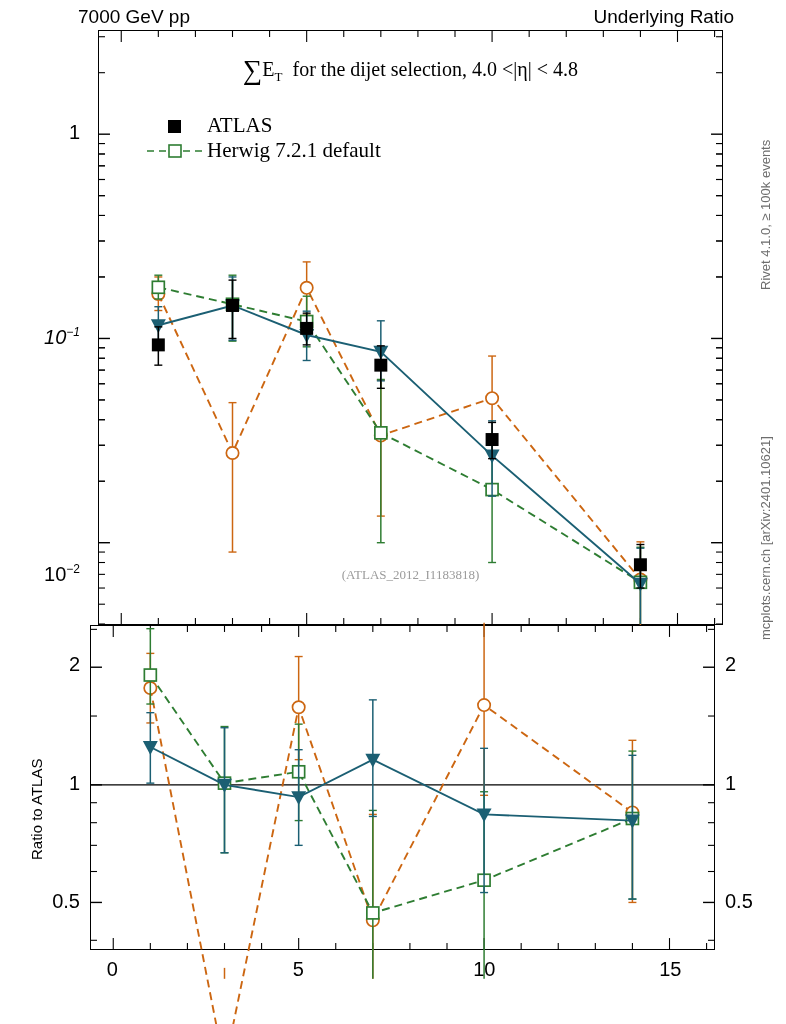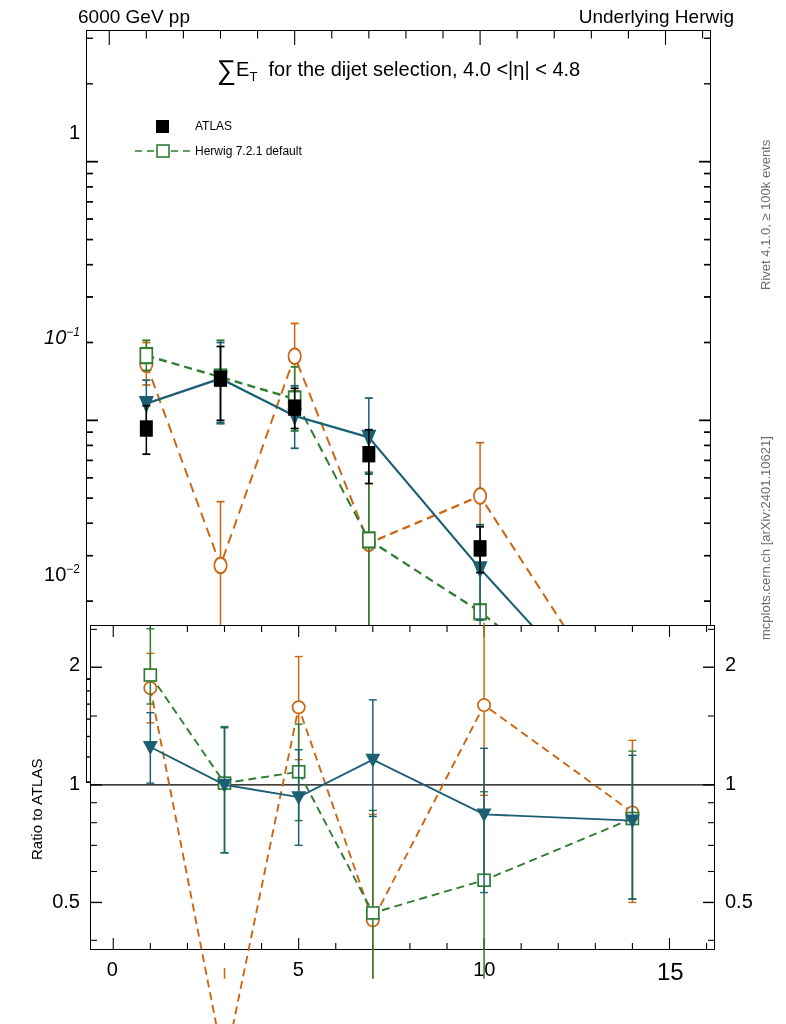--- a/index.html
+++ b/index.html
@@ -36,27 +36,28 @@
     transform-origin: 0 0;
     transform: rotate(-90deg);
     font-size: 13px;
     color: #6d6d6d;
     white-space: nowrap;
   }
 
   
   #mainPanel {
     position: absolute;
-    left: 86px;
+    left: 98px;
     top: 30px;
     width: 625px;
-    height: 753px;
+    height: 595px;
     border: 1.2px solid #000;
     box-sizing: border-box;
     background: #fff;
+    font-family: Liberation Serif, serif;
   }
   #ratioPanel {
     position: absolute;
     left: 90px;
     top: 625px;
     width: 625px;
     height: 325px;
     border: 1.2px solid #000;
     box-sizing: border-box;
     background: #fff;
@@ -88,21 +89,21 @@
     text-align: center;
     font-size: 13px;
     color: #9b9b9b;
   }
 
   
   #legend {
     position: absolute;
     left: 46px;
     top: 82px;
-    font-size: 12px;
+    font-size: 21px;
   }
   .leg-row {
     display: flex;
     align-items: center;
     height: 25px;
   }
   .leg-mark {
     width: 62px;
     height: 20px;
     position: relative;
@@ -127,22 +128,22 @@
     transform: rotate(-90deg);
     font-size: 15px;
     white-space: nowrap;
   }
 </style>
 </head>
 <body>
 
 <div id="root">
 
-  <div class="hdr hdr-left">6000 GeV pp</div>
-  <div class="hdr hdr-right">Underlying Herwig</div>
+  <div class="hdr hdr-left">7000 GeV pp</div>
+  <div class="hdr hdr-right">Underlying Ratio</div>
 
   <div class="rot" style="left:758px; top:290px;">Rivet 4.1.0, ≥ 100k events</div>
   <div class="rot" style="left:758px; top:640px;">mcplots.cern.ch [arXiv:2401.10621]</div>
 
   <div id="mainPanel">
     <svg class="panel-svg" id="mainSvg" viewBox="0 0 625 595" preserveAspectRatio="none">
         <line x1="22.32142857142857" y1="595" x2="22.32142857142857" y2="584" stroke="#000" stroke-width="1.1"></line>
         <line x1="22.32142857142857" y1="0" x2="22.32142857142857" y2="11" stroke="#000" stroke-width="1.1"></line>
         <line x1="59.52380952380952" y1="595" x2="59.52380952380952" y2="589" stroke="#000" stroke-width="1.1"></line>
         <line x1="59.52380952380952" y1="0" x2="59.52380952380952" y2="6" stroke="#000" stroke-width="1.1"></line>
@@ -381,20 +382,21 @@
         <rect x="201.83333333333331" y="291.89912558452505" width="13" height="13" fill="#000000"></rect>
         <rect x="276.2380952380952" y="328.7880441949299" width="13" height="13" fill="#000000"></rect>
         <rect x="387.8452380952381" y="403.40806531389217" width="13" height="13" fill="#000000"></rect>
         <rect x="536.6547619047618" y="529.0562367911618" width="13" height="13" fill="#000000"></rect>
       </svg>
 
     <div id="plotTitle">
       <span class="sum">∑</span><span>E</span><span class="sub">T</span>&nbsp;&nbsp;<span>for the dijet selection, 4.0 &lt;|η| &lt; 4.8</span>
     </div>
 
+    <div id="watermark">(ATLAS_2012_I1183818)</div>
 
     <div id="legend">
       <div class="leg-row">
         <span class="leg-mark">
           <svg width="62" height="20">
               <rect x="23" y="4" width="13" height="13" fill="#000000"></rect>
             </svg>
         </span>
         <span class="leg-label">ATLAS</span>
       </div>
@@ -568,16 +570,16 @@
       <div class="tick-lab" style="left: 80px; top: 530.441px; font-size: 20px; transform: translateX(-100%); margin-top: 32px;">10<span class="exp">−2</span></div>
       <div class="tick-lab" style="left: 80px; top: 890.148px; font-size: 20px; transform: translateX(-100%);">0.5</div>
       <div class="tick-lab" style="left: 725px; top: 890.148px; font-size: 20px;">0.5</div>
       <div class="tick-lab" style="left: 80px; top: 771.812px; font-size: 20px; transform: translateX(-100%);">1</div>
       <div class="tick-lab" style="left: 725px; top: 771.812px; font-size: 20px;">1</div>
       <div class="tick-lab" style="left: 80px; top: 653.476px; font-size: 20px; transform: translateX(-100%);">2</div>
       <div class="tick-lab" style="left: 725px; top: 653.476px; font-size: 20px;">2</div>
       <div class="tick-lab" style="left: 112.321px; top: 958px; font-size: 20px; transform: translateX(-50%);">0</div>
       <div class="tick-lab" style="left: 298.333px; top: 958px; font-size: 20px; transform: translateX(-50%);">5</div>
       <div class="tick-lab" style="left: 484.345px; top: 958px; font-size: 20px; transform: translateX(-50%);">10</div>
-      <div class="tick-lab" style="left: 670.357px; top: 958px; font-size: 24px; transform: translateX(-50%);">15</div>
+      <div class="tick-lab" style="left: 670.357px; top: 958px; font-size: 20px; transform: translateX(-50%);">15</div>
     </div>
 
 </div>
 
 </body></html>

